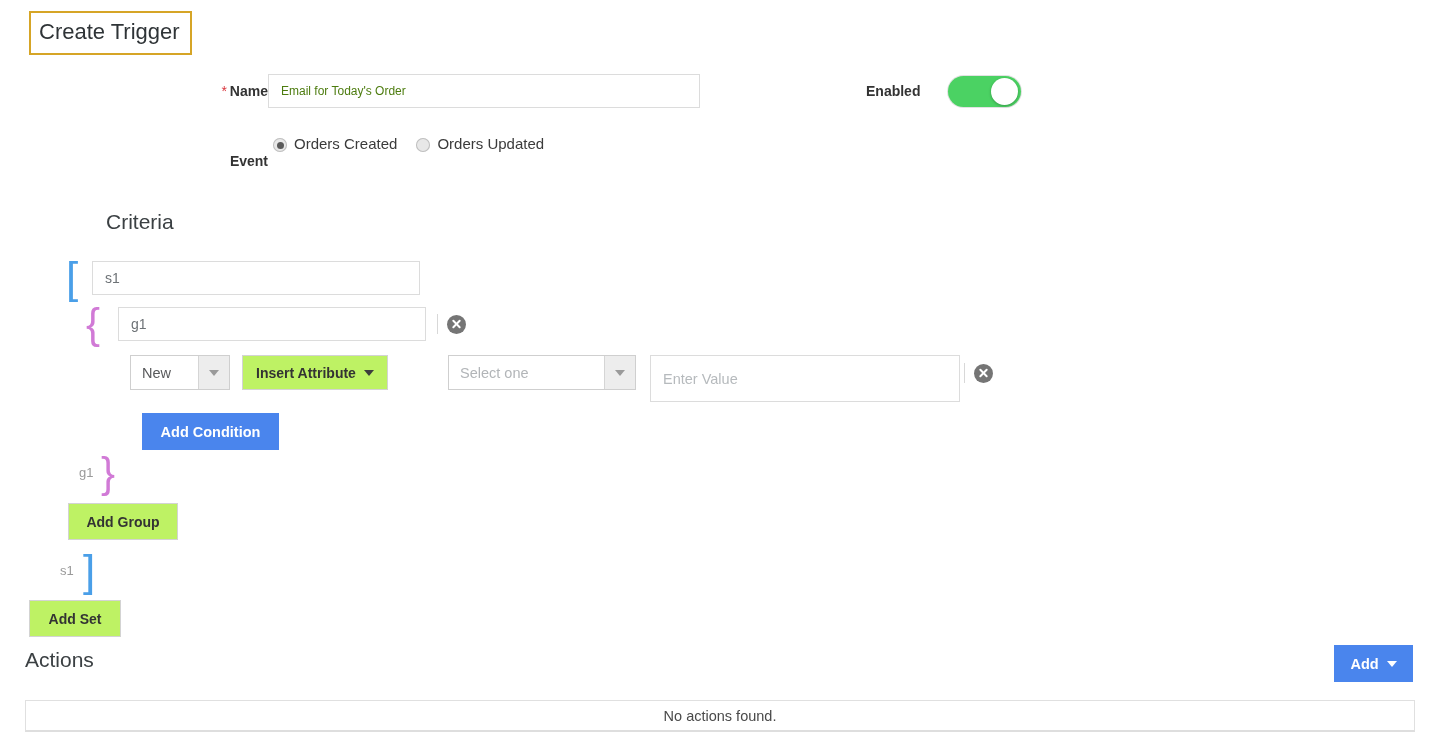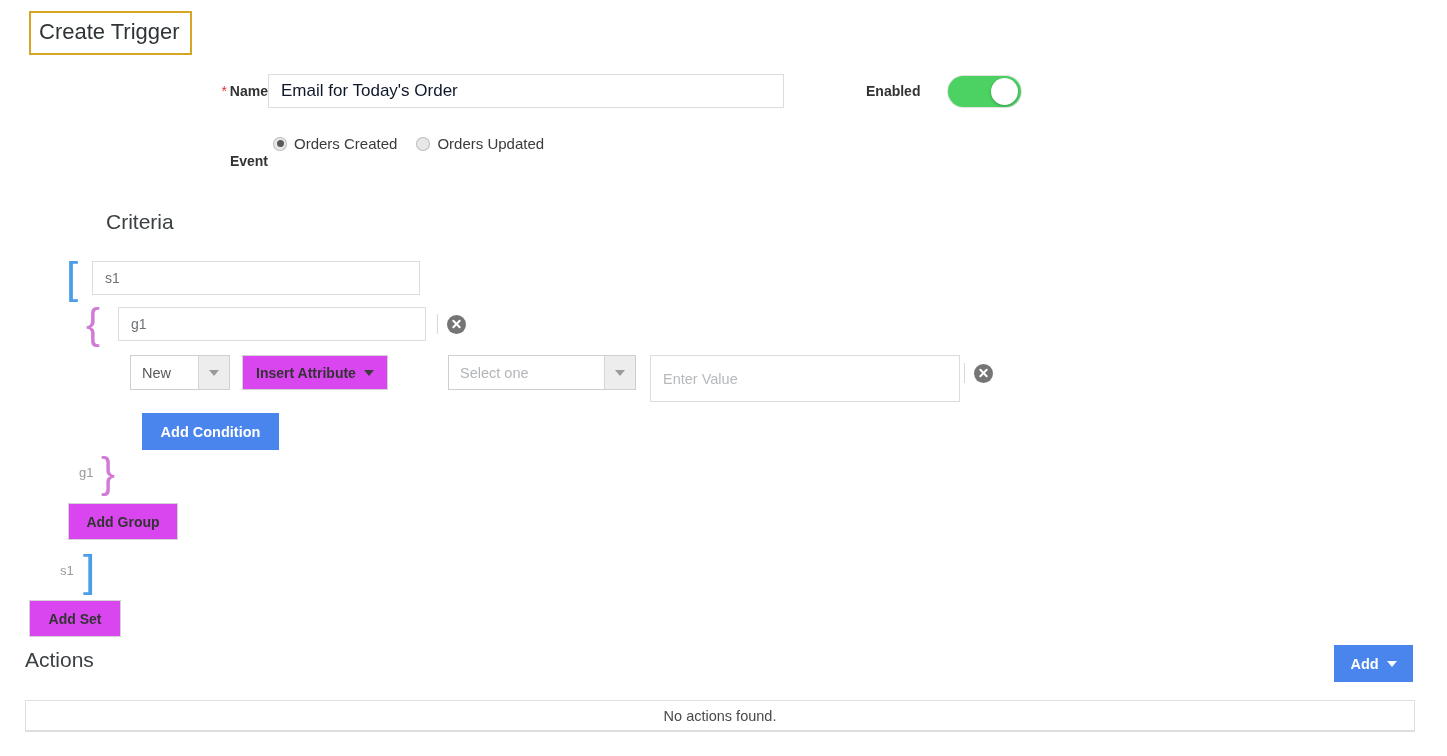--- a/index.html
+++ b/index.html
@@ -49,29 +49,29 @@
   }
   .req-star {
     color: #d9363e;
     font-weight: normal;
     margin-right: 3px;
   }
   .name-input {
     position: absolute;
     left: 268px;
     top: 74px;
-    width: 516px;
+    width: 432px;
     height: 34px;
     box-sizing: border-box;
     border: 1px solid #dcdcdc;
     background: #fff;
     padding: 0 12px;
     font-family: "Liberation Sans", sans-serif;
-    font-size: 17px;
-    color: #0f172a;
+    font-size: 12px;
+    color: #4d7c0f;
     outline: none;
   }
 
   
   .enabled-label {
     position: absolute;
     left: 866px;
     top: 83px;
     font-weight: bold;
     font-size: 14px;
@@ -113,21 +113,21 @@
   .radio-group {
     position: absolute;
     left: 273px;
     top: 135px;
     display: flex;
     align-items: center;
     gap: 19px;
   }
   .radio-opt {
     display: flex;
-    align-items: center;
+    align-items: flex-end;
     gap: 7px;
     cursor: pointer;
   }
   .radio-dot {
     width: 14px;
     height: 14px;
     border-radius: 50%;
     background: #e8e8e8;
     box-shadow: inset 0 0 0 1px #bfbfbf;
     position: relative;
@@ -271,21 +271,21 @@
     box-sizing: border-box;
     font-family: "Liberation Sans", sans-serif;
     font-weight: bold;
     cursor: pointer;
     display: flex;
     align-items: center;
     justify-content: center;
     gap: 8px;
   }
   .btn-default {
-    background: #d946ef;
+    background: #bef264;
     border: 1px solid #d3d3d3;
     color: #333;
     font-size: 14px;
   }
   .btn-primary {
     background: #4a85ed;
     border: 1px solid #4a85ed;
     color: #ffffff;
     font-size: 14.5px;
   }

